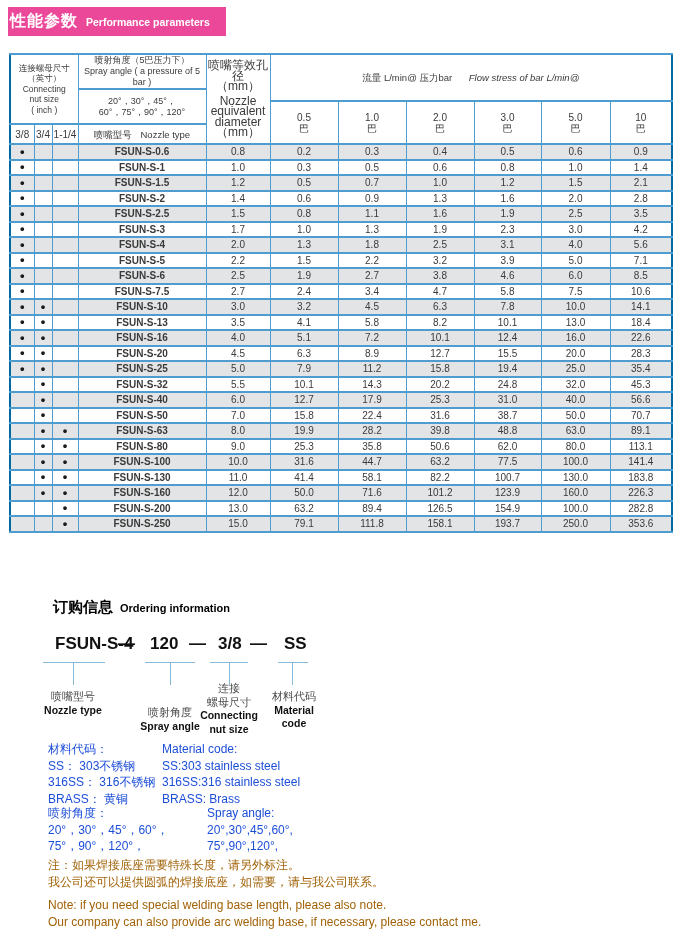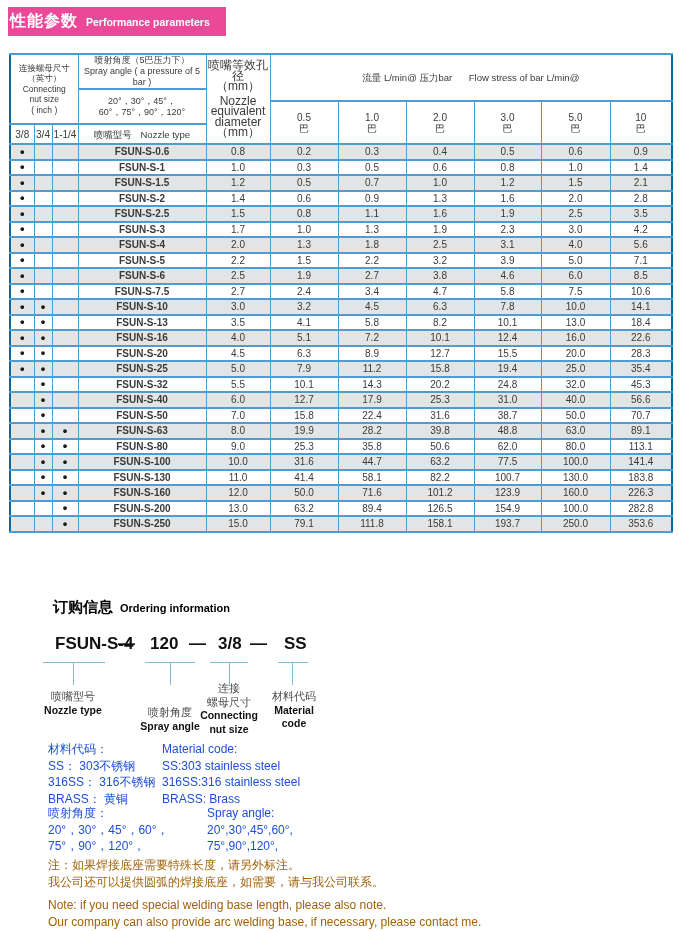--- a/index.html
+++ b/index.html
@@ -36,21 +36,21 @@
   .hr1 { height: 25px; } .hr2 { height: 12px; } .hr3 { height: 23px; } .hr4 { height: 20px; }
   th .blk { display: block; }
   th.nut-group .blk { line-height: 10.5px; font-size: 8.5px; }
   th.dia-head .blk { line-height: 10.5px; font-size: 12px; }
   th.dia-head .gap { height: 4px; }
   th.nutsize, th.pressure { font-size: 10px; }
   th.pressure .blk { line-height: 11px; }
   th.nozzle-head { font-size: 9.5px; }
   th.nozzle-head .zh { margin-right: 6px; }
   th.flow-head { font-size: 9.5px; }
-  th.flow-head .en { margin-left: 14px; }
+  th.flow-head .en { margin-left: 14px; font-style: italic; }
   tbody td { height: 15.5px; font-size: 10px; }
   tbody td.c-name { font-weight: bold; }
   tbody td.c-dot { font-size: 13px; font-weight: bold; line-height: 10px; color:#1a1a1a; }
   tbody tr.stripe td { background: #e3e4e5; }
 
   
   .ordering { position: absolute; left: 0; top: 598px; width: 679px; height: 142px; }
   .ord-title { position: absolute; left: 53px; top: 0; display: flex; align-items: baseline; gap: 7px; color: #000000; }
   .ord-title .zh { font-size: 15px; font-weight: bold; }
   .ord-title .en { font-size: 11px; font-weight: bold; }

